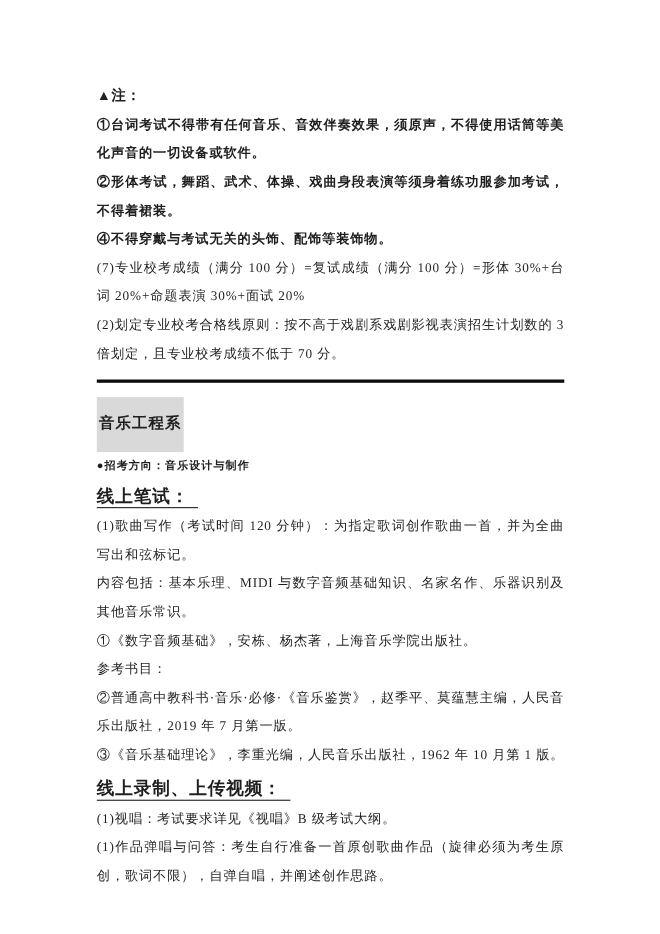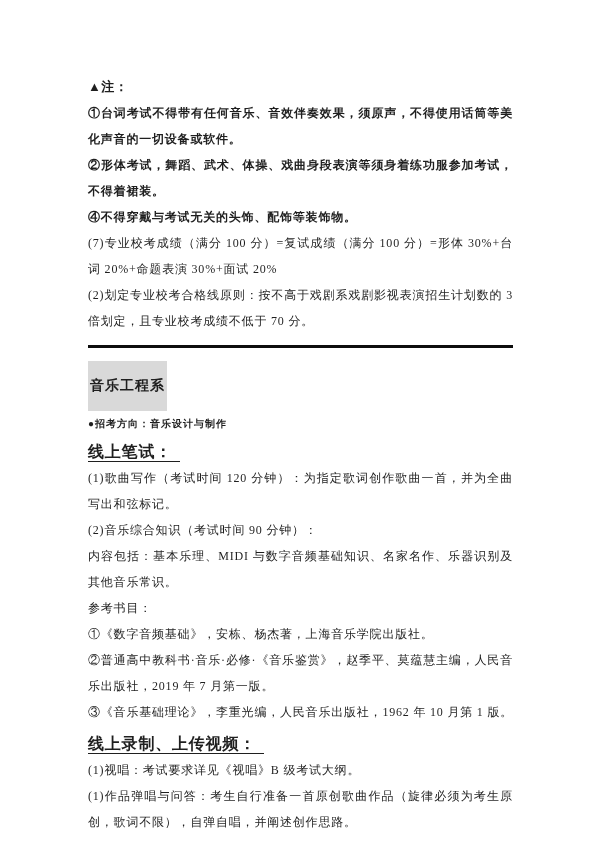--- a/index.html
+++ b/index.html
@@ -105,24 +105,23 @@
 
     <div class="divider"></div>
 
     <p class="dept-title-row"><span class="dept-title">音乐工程系</span></p>
 
     <p class="direction">●招考方向：音乐设计与制作</p>
 
     <p class="underline-heading"><span>线上笔试：</span></p>
 
     <p class="line">(1)歌曲写作（考试时间 120 分钟）：为指定歌词创作歌曲一首，并为全曲写出和弦标记。</p>
-    <p class="line">(2)音乐综合知识（考试时间 90 分钟）：</p>
     <p class="line">内容包括：基本乐理、MIDI 与数字音频基础知识、名家名作、乐器识别及其他音乐常识。</p>
+    <p class="line">①《数字音频基础》，安栋、杨杰著，上海音乐学院出版社。</p>
     <p class="line">参考书目：</p>
-    <p class="line">①《数字音频基础》，安栋、杨杰著，上海音乐学院出版社。</p>
     <p class="line">②普通高中教科书·音乐·必修·《音乐鉴赏》，赵季平、莫蕴慧主编，人民音乐出版社，2019 年 7 月第一版。</p>
     <p class="line">③《音乐基础理论》，李重光编，人民音乐出版社，1962 年 10 月第 1 版。</p>
 
     <p class="underline-heading" style="margin-top:6px;"><span>线上录制、上传视频：</span></p>
 
     <p class="line">(1)视唱：考试要求详见《视唱》B 级考试大纲。</p>
     <p class="line">(1)作品弹唱与问答：考生自行准备一首原创歌曲作品（旋律必须为考生原创，歌词不限），自弹自唱，并阐述创作思路。</p>
 
   </div>
 </div>

